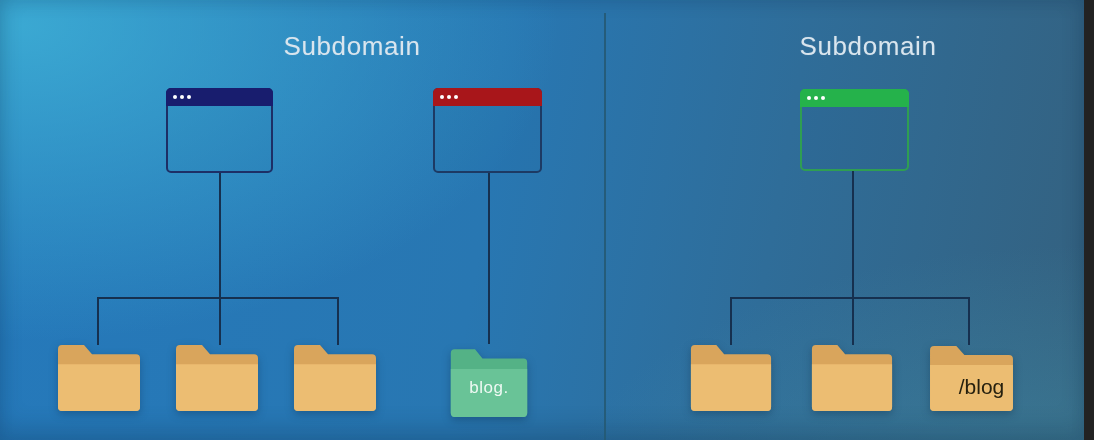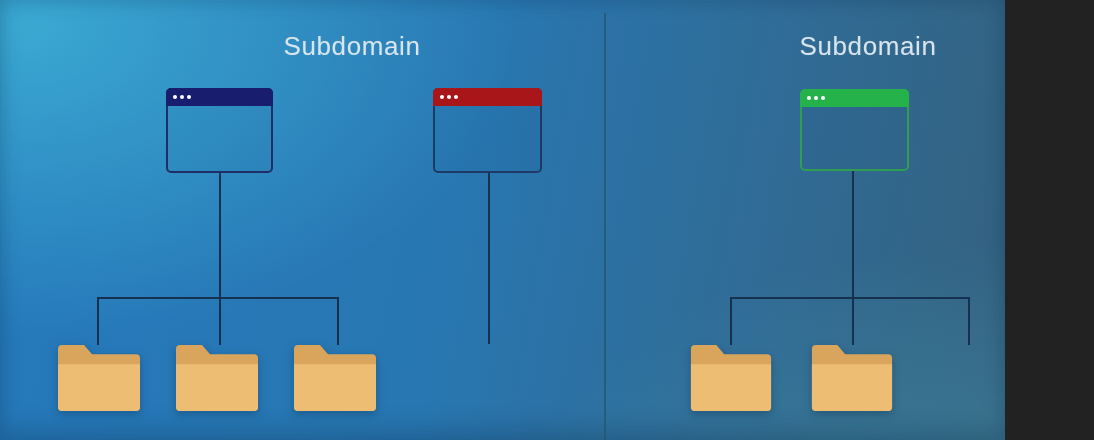--- a/index.html
+++ b/index.html
@@ -1,24 +1,23 @@
 <!DOCTYPE html>
 <html style="--title-text: #d9e5ee; --connector: #16304f; --divider: #255a74; --window-blue-bar: #181d6e; --window-blue-border: #1d2f66; --window-red-bar: #a8161a; --window-red-border: #1d3a64; --window-green-bar: #25b24b; --window-green-border: #2f9e52; --folder-tan-back: #d9a55c; --folder-tan-front: #ecbd72; --folder-teal-back: #54b286; --folder-teal-front: #69c397; --blog-label-color: #eef9f3; --slash-blog-color: #26200e;"><head>
 <meta charset="utf-8">
 <style>
   html,body{margin:0;padding:0;}
   body{font-family:"Liberation Sans", sans-serif; background:#222;}
   #stage{
-    position:relative; width:993px; height:440px; overflow:hidden;
+    position:relative; width:1084px; height:440px; overflow:hidden;
     background:
       radial-gradient(90% 130% at 2% 6%, rgba(64,180,216,0.80) 0%, rgba(64,180,216,0) 55%),
       radial-gradient(95% 120% at 100% 118%, rgba(74,160,178,0.42) 0%, rgba(74,160,178,0) 52%),
       linear-gradient(100deg, #2579bb 0%, #2877b2 45%, #2f6d99 70%, #34617f 100%);
     box-shadow: inset 0 -12px 22px rgba(8,38,64,0.22), inset 0 6px 14px rgba(8,38,64,0.10);
-    padding-left: 12px;
   }
   .section-title{
     position:absolute; width:220px; text-align:center; top:31px;
     font-size:26px; font-weight:400; letter-spacing:0.6px;
     color:var(--title-text); text-shadow:0 0 2px rgba(255,255,255,0.12);
   }
   #title-left{left:242px;}
   #title-right{left:758px;}
 
   .divider{
@@ -123,27 +122,41 @@
       <path class="front" d="M3 24 L85 24 L85 66 Q85 70 81 70 L7 70 Q3 70 3 66 Z"></path>
     </svg>
   </div>
   <div id="folder-l3" class="folder folder-tan">
     <svg viewBox="0 0 88 72" preserveAspectRatio="none" aria-hidden="true">
       <path class="back" d="M7 5 L29 5 L37 14 L81 14 Q85 14 85 18 L85 66 Q85 70 81 70 L7 70 Q3 70 3 66 L3 9 Q3 5 7 5 Z"></path>
       <path class="front" d="M3 24 L85 24 L85 66 Q85 70 81 70 L7 70 Q3 70 3 66 Z"></path>
     </svg>
   </div>
 
+  <div id="folder-teal" class="folder folder-teal">
+    <svg viewBox="0 0 88 72" preserveAspectRatio="none" aria-hidden="true">
+      <path class="back" d="M7 5 L29 5 L37 14 L81 14 Q85 14 85 18 L85 66 Q85 70 81 70 L7 70 Q3 70 3 66 L3 9 Q3 5 7 5 Z"></path>
+      <path class="front" d="M3 24 L85 24 L85 66 Q85 70 81 70 L7 70 Q3 70 3 66 Z"></path>
+    </svg>
+    <div class="label">blog.</div>
+  </div>
 
   <div id="folder-r1" class="folder folder-tan">
     <svg viewBox="0 0 88 72" preserveAspectRatio="none" aria-hidden="true">
       <path class="back" d="M7 5 L29 5 L37 14 L81 14 Q85 14 85 18 L85 66 Q85 70 81 70 L7 70 Q3 70 3 66 L3 9 Q3 5 7 5 Z"></path>
       <path class="front" d="M3 24 L85 24 L85 66 Q85 70 81 70 L7 70 Q3 70 3 66 Z"></path>
     </svg>
   </div>
   <div id="folder-r2" class="folder folder-tan">
     <svg viewBox="0 0 88 72" preserveAspectRatio="none" aria-hidden="true">
       <path class="back" d="M7 5 L29 5 L37 14 L81 14 Q85 14 85 18 L85 66 Q85 70 81 70 L7 70 Q3 70 3 66 L3 9 Q3 5 7 5 Z"></path>
       <path class="front" d="M3 24 L85 24 L85 66 Q85 70 81 70 L7 70 Q3 70 3 66 Z"></path>
     </svg>
   </div>
+  <div id="folder-r3" class="folder folder-tan">
+    <svg viewBox="0 0 88 72" preserveAspectRatio="none" aria-hidden="true">
+      <path class="back" d="M7 5 L29 5 L37 14 L81 14 Q85 14 85 18 L85 66 Q85 70 81 70 L7 70 Q3 70 3 66 L3 9 Q3 5 7 5 Z"></path>
+      <path class="front" d="M3 24 L85 24 L85 66 Q85 70 81 70 L7 70 Q3 70 3 66 Z"></path>
+    </svg>
+    <div class="label">/blog</div>
+  </div>
 
 </div>
 
 </body></html>

